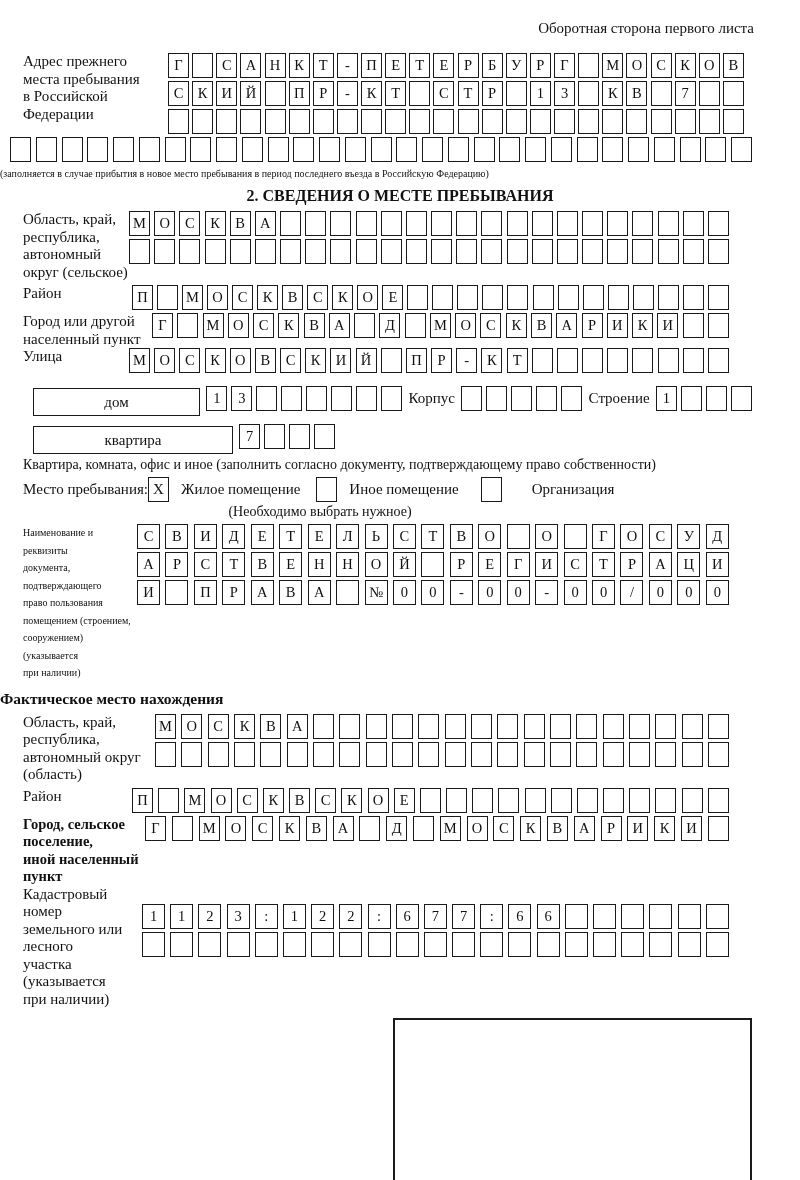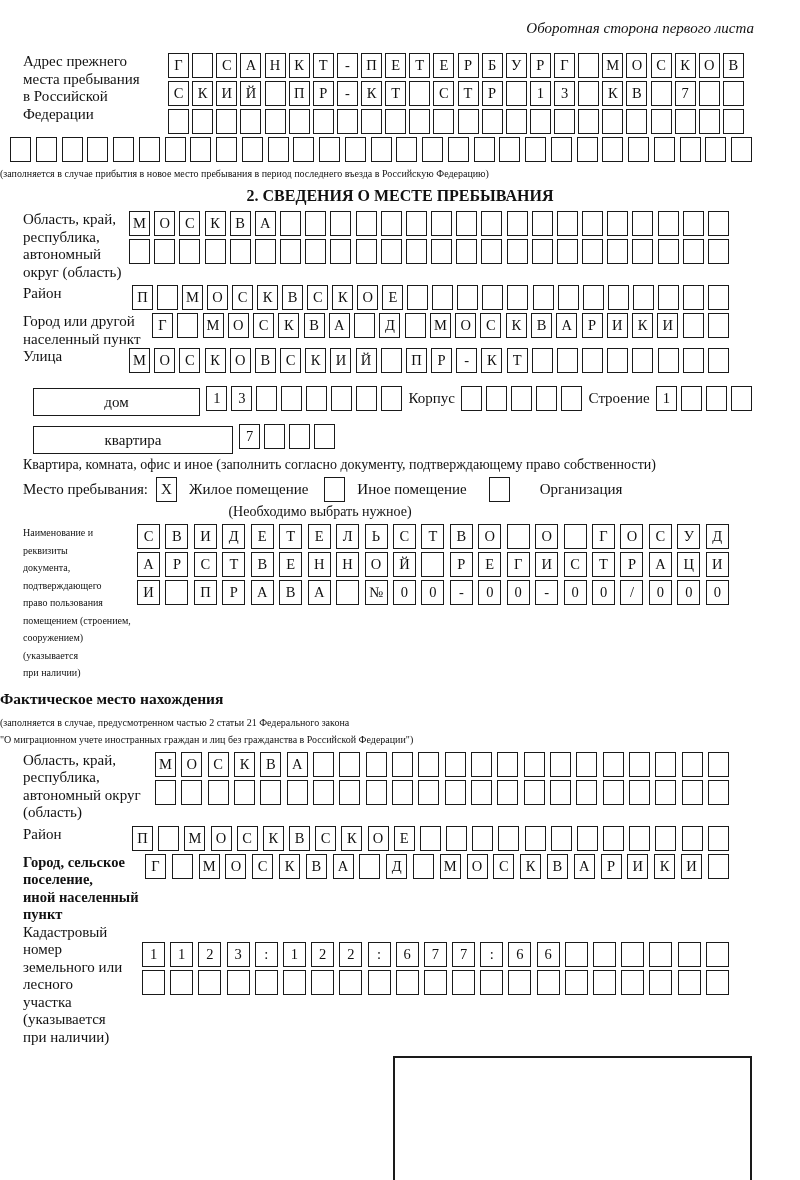--- a/index.html
+++ b/index.html
@@ -3,21 +3,21 @@
 <meta charset="utf-8">
 <style>
   html,body{margin:0;padding:0;}
   body{
     width:800px;height:1180px;background:#ffffff;color:#111;
     font-family:"Liberation Serif","DejaVu Serif",serif;
     -webkit-font-smoothing:antialiased;overflow:hidden;
   }
   .page{position:relative;width:800px;height:1180px;}
 
-  .top-note{padding:20px 46px 0 0;text-align:right;font-size:15px;font-style:italic;}
+  .top-note{padding:20px 46px 0 0;text-align:right;font-size:15px;}
 
   
   .field{display:flex;align-items:flex-start;}
   .flabel{flex:0 0 auto;box-sizing:border-box;padding-left:23px;font-size:15px;line-height:17.5px;}
   .fcells{flex:0 0 auto;}
 
   
   .cellrow{display:flex;justify-content:space-between;margin-bottom:3px;}
   .cell{
     flex:0 0 auto;width:21px;height:25px;box-sizing:border-box;
@@ -53,21 +53,21 @@
   .kv-box{width:200px;}
   .cellgrp{display:flex;gap:4px;}
   .apt-row{display:flex;align-items:center;margin-left:33px;margin-bottom:2px;}
   .apt-row .cellgrp{margin-left:6px;}
   .note-left{padding-left:23px;font-size:14px;line-height:17px;margin-bottom:4px;}
 
   
   .stay-row{display:flex;align-items:center;padding-left:23px;margin-top:3px;font-size:15px;}
   .chk{box-sizing:border-box;width:21px;height:25px;border:1.8px solid #1a1a1a;
        display:flex;align-items:center;justify-content:center;font-size:15px;}
-  .stay-row .t1{margin-right:8px;} .stay-row .o-lbl{margin:0 0 0 12px;}
+  .stay-row .t1{} .stay-row .o-lbl{margin:0 0 0 12px;}
   .stay-row .c2{margin-left:16px;} .stay-row .c3{margin-left:22px;}
   .stay-row .o-last{margin-left:30px;}
   .stay-note{margin:2px 0 4px 150px;width:340px;text-align:center;font-size:14px;}
 
   .fact-title{text-align:left;font-weight:bold;font-size:15.5px;margin:8px 0 6px 0;}
 
   .stamp-box{box-sizing:border-box;margin:10px 0 5px 393px;width:359px;height:174px;
              border:2px solid #1a1a1a;background:#fff;}
 
   .mt4{margin-top:4px;}
@@ -200,21 +200,21 @@
     </div>
   <div class="note-center">(заполняется в случае прибытия в новое место пребывания в период последнего въезда в Российскую Федерацию)</div>
 
   <div class="sec-title">2. СВЕДЕНИЯ О МЕСТЕ ПРЕБЫВАНИЯ</div>
 
   <div class="field">
     <div class="flabel lbl129">
         <div>Область, край,</div>
         <div>республика,</div>
         <div>автономный</div>
-        <div>округ (область)</div>
+        <div>округ (сельское)</div>
       </div>
     <div class="fcells">
       <div class="cellrow w600">
           <div class="cell">М</div>
           <div class="cell">О</div>
           <div class="cell">С</div>
           <div class="cell">К</div>
           <div class="cell">В</div>
           <div class="cell">А</div>
           <div class="cell"></div>
@@ -484,24 +484,20 @@
           <div class="cell">0</div>
           <div class="cell">/</div>
           <div class="cell">0</div>
           <div class="cell">0</div>
           <div class="cell">0</div>
         </div>
     </div>
   </div>
 
   <div class="fact-title">Фактическое место нахождения</div>
-  <div class="note-center">
-      <div>(заполняется в случае, предусмотренном частью 2 статьи 21 Федерального закона</div>
-      <div>"О миграционном учете иностранных граждан и лиц без гражданства в Российской Федерации")</div>
-    </div>
 
   <div class="field mt4">
     <div class="flabel lbl155">
         <div>Область, край,</div>
         <div>республика,</div>
         <div>автономный округ</div>
         <div>(область)</div>
       </div>
     <div class="fcells">
       <div class="cellrow w574">

